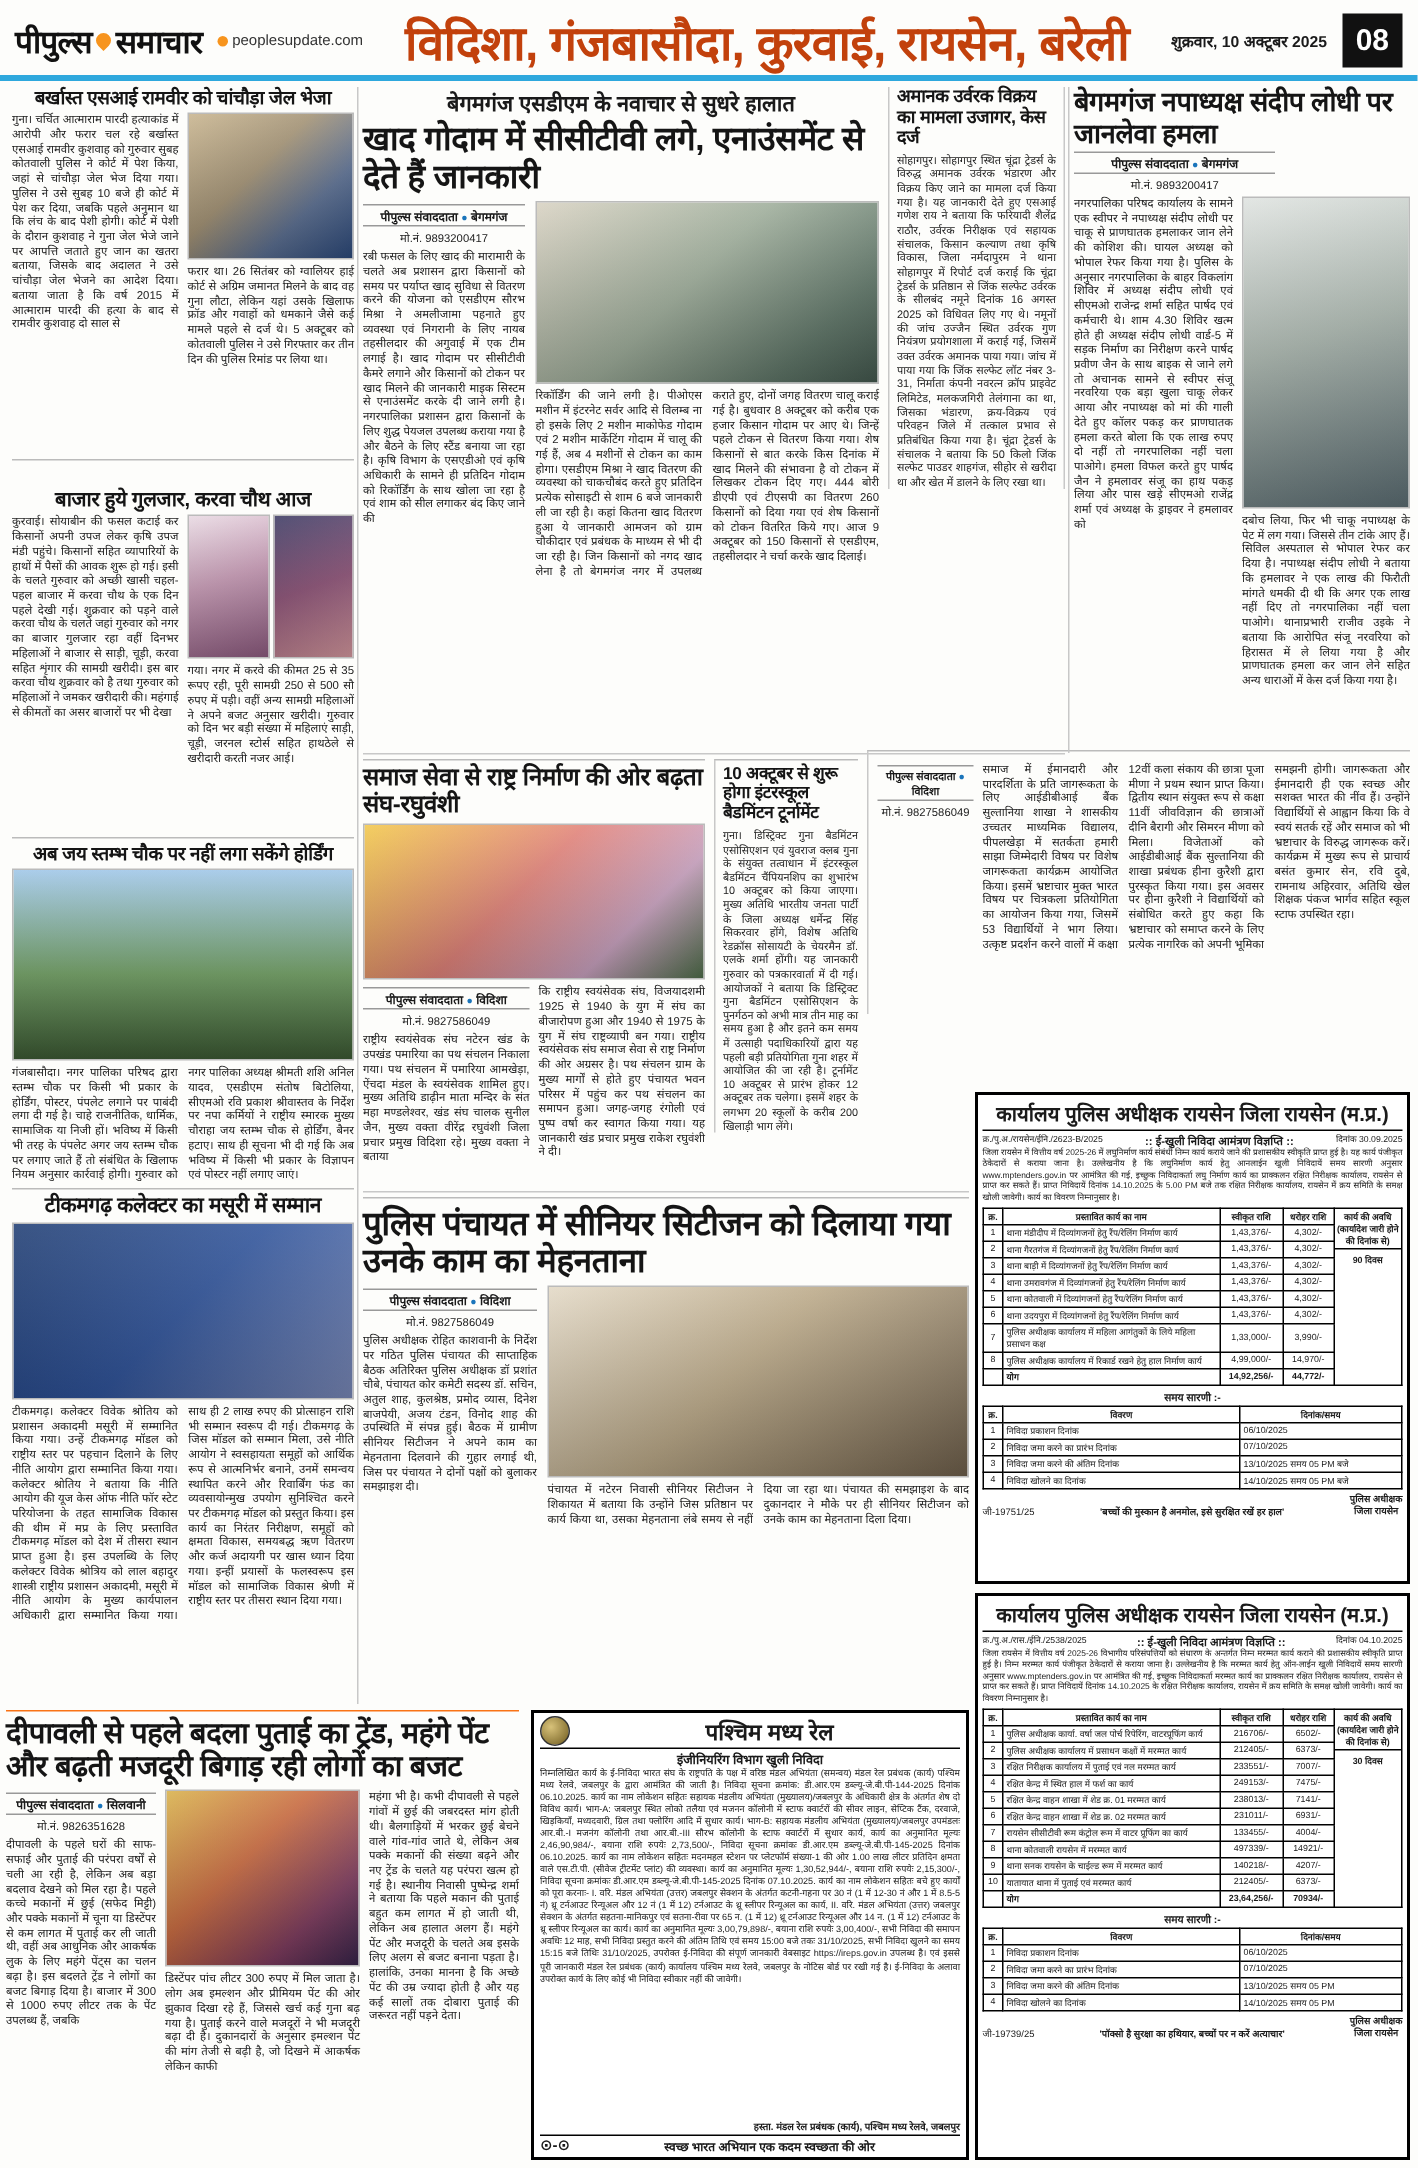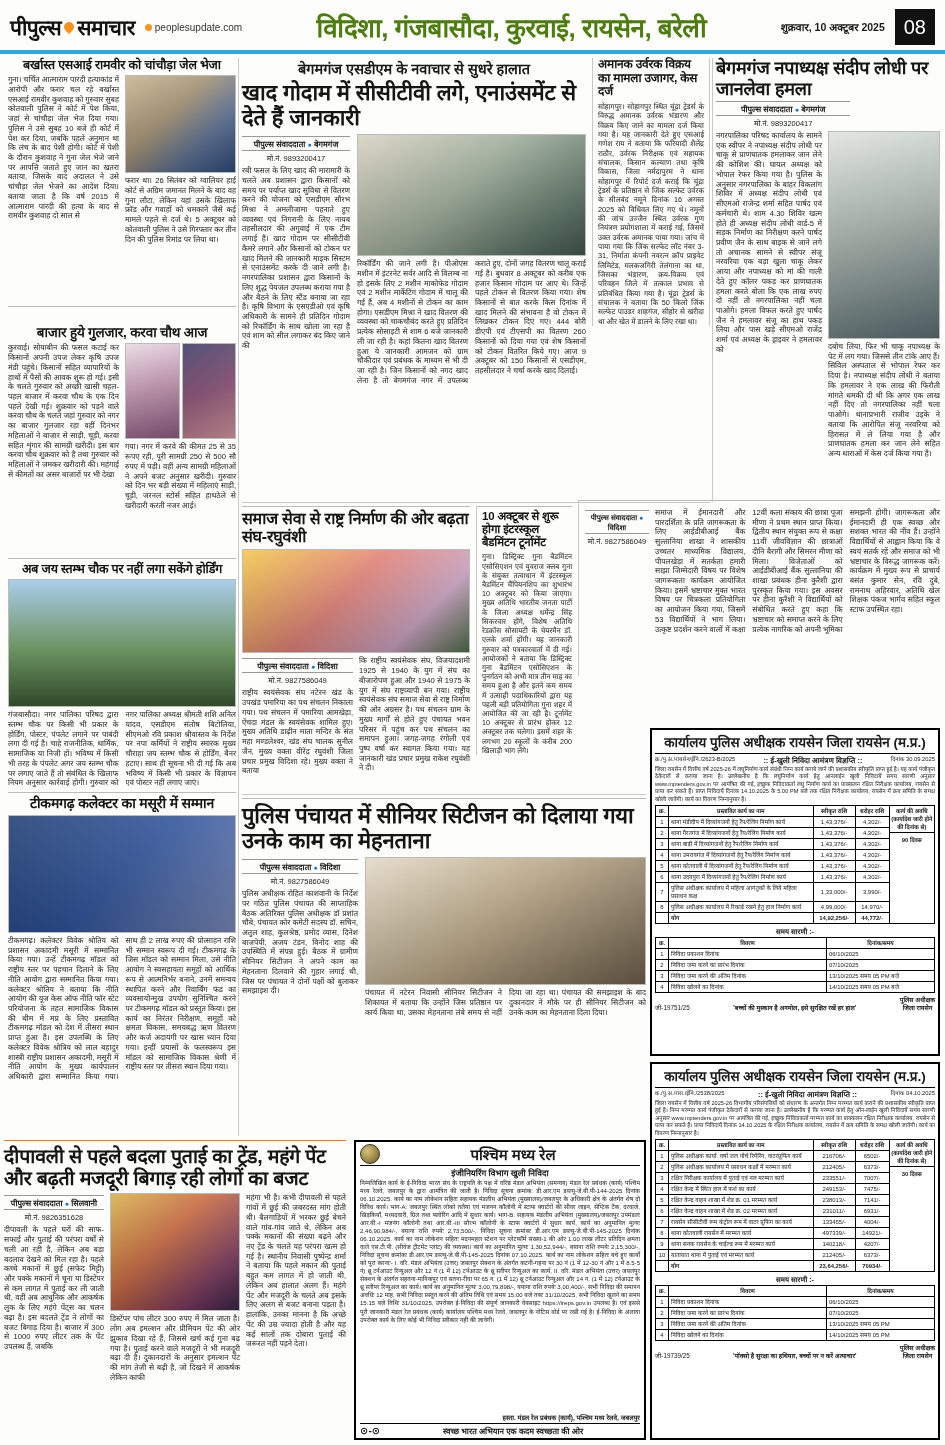--- a/index.html
+++ b/index.html
@@ -6,23 +6,23 @@
   body{width:945px;height:1445px;position:relative;background:#fdfdfb;overflow:hidden;
        font-family:"Liberation Sans","DejaVu Sans",sans-serif;color:#1a1a1a;}
   *{box-sizing:border-box;}
   .abs{position:absolute;}
   
   .masthead{left:0;top:4px;width:945px;height:46px;display:flex;align-items:center;padding:0 10px;gap:10px;}
   .logo{font-weight:bold;font-size:21px;letter-spacing:-.5px;color:#111;display:flex;align-items:center;gap:2px;white-space:nowrap;}
   .logo .pin{width:10px;height:10px;border-radius:50% 50% 50% 0;background:#f7941d;transform:rotate(-45deg);display:inline-block;margin:0 1px;}
   .site{font-size:10px;color:#333;display:flex;align-items:center;gap:3px;white-space:nowrap;}
   .site .odot{width:7px;height:7px;border-radius:50%;background:#f7941d;display:inline-block;}
-  .region{flex:1;text-align:center;color:#4d7c0f;font-weight:bold;font-size:26px;letter-spacing:-.5px;white-space:nowrap;}
+  .region{flex:1;text-align:center;color:#c2410c;font-weight:bold;font-size:32px;letter-spacing:-.5px;white-space:nowrap;}
   .dateline{font-size:10.5px;font-weight:bold;white-space:nowrap;}
-  .pageno{background:#111;color:#fff;font-weight:normal;font-size:20px;padding:8px 9px;line-height:1;}
+  .pageno{background:#111;color:#fff;font-weight:bold;font-size:20px;padding:8px 9px;line-height:1;}
   .cyanbar{left:0;top:50px;width:945px;height:4px;background:#2fa8dd;}
   
   .headline{font-weight:bold;color:#151515;line-height:1.14;letter-spacing:-.2px;}
   .kicker{font-weight:bold;font-size:14.5px;text-align:center;margin-bottom:2px;}
   .byline{font-size:8px;font-weight:bold;text-align:center;border-top:1px solid #999;border-bottom:1px solid #999;padding:1px 0;margin:2px 0;}
   .byline .bdot{color:#1b75bb;font-size:7px;}
   .phone{font-size:7.5px;text-align:center;color:#222;margin-bottom:3px;}
   .body-txt{font-size:7.6px;line-height:1.28;text-align:justify;color:#222;}
   .cols2{column-count:2;column-gap:7px;}
   .cols3{column-count:3;column-gap:7px;}

